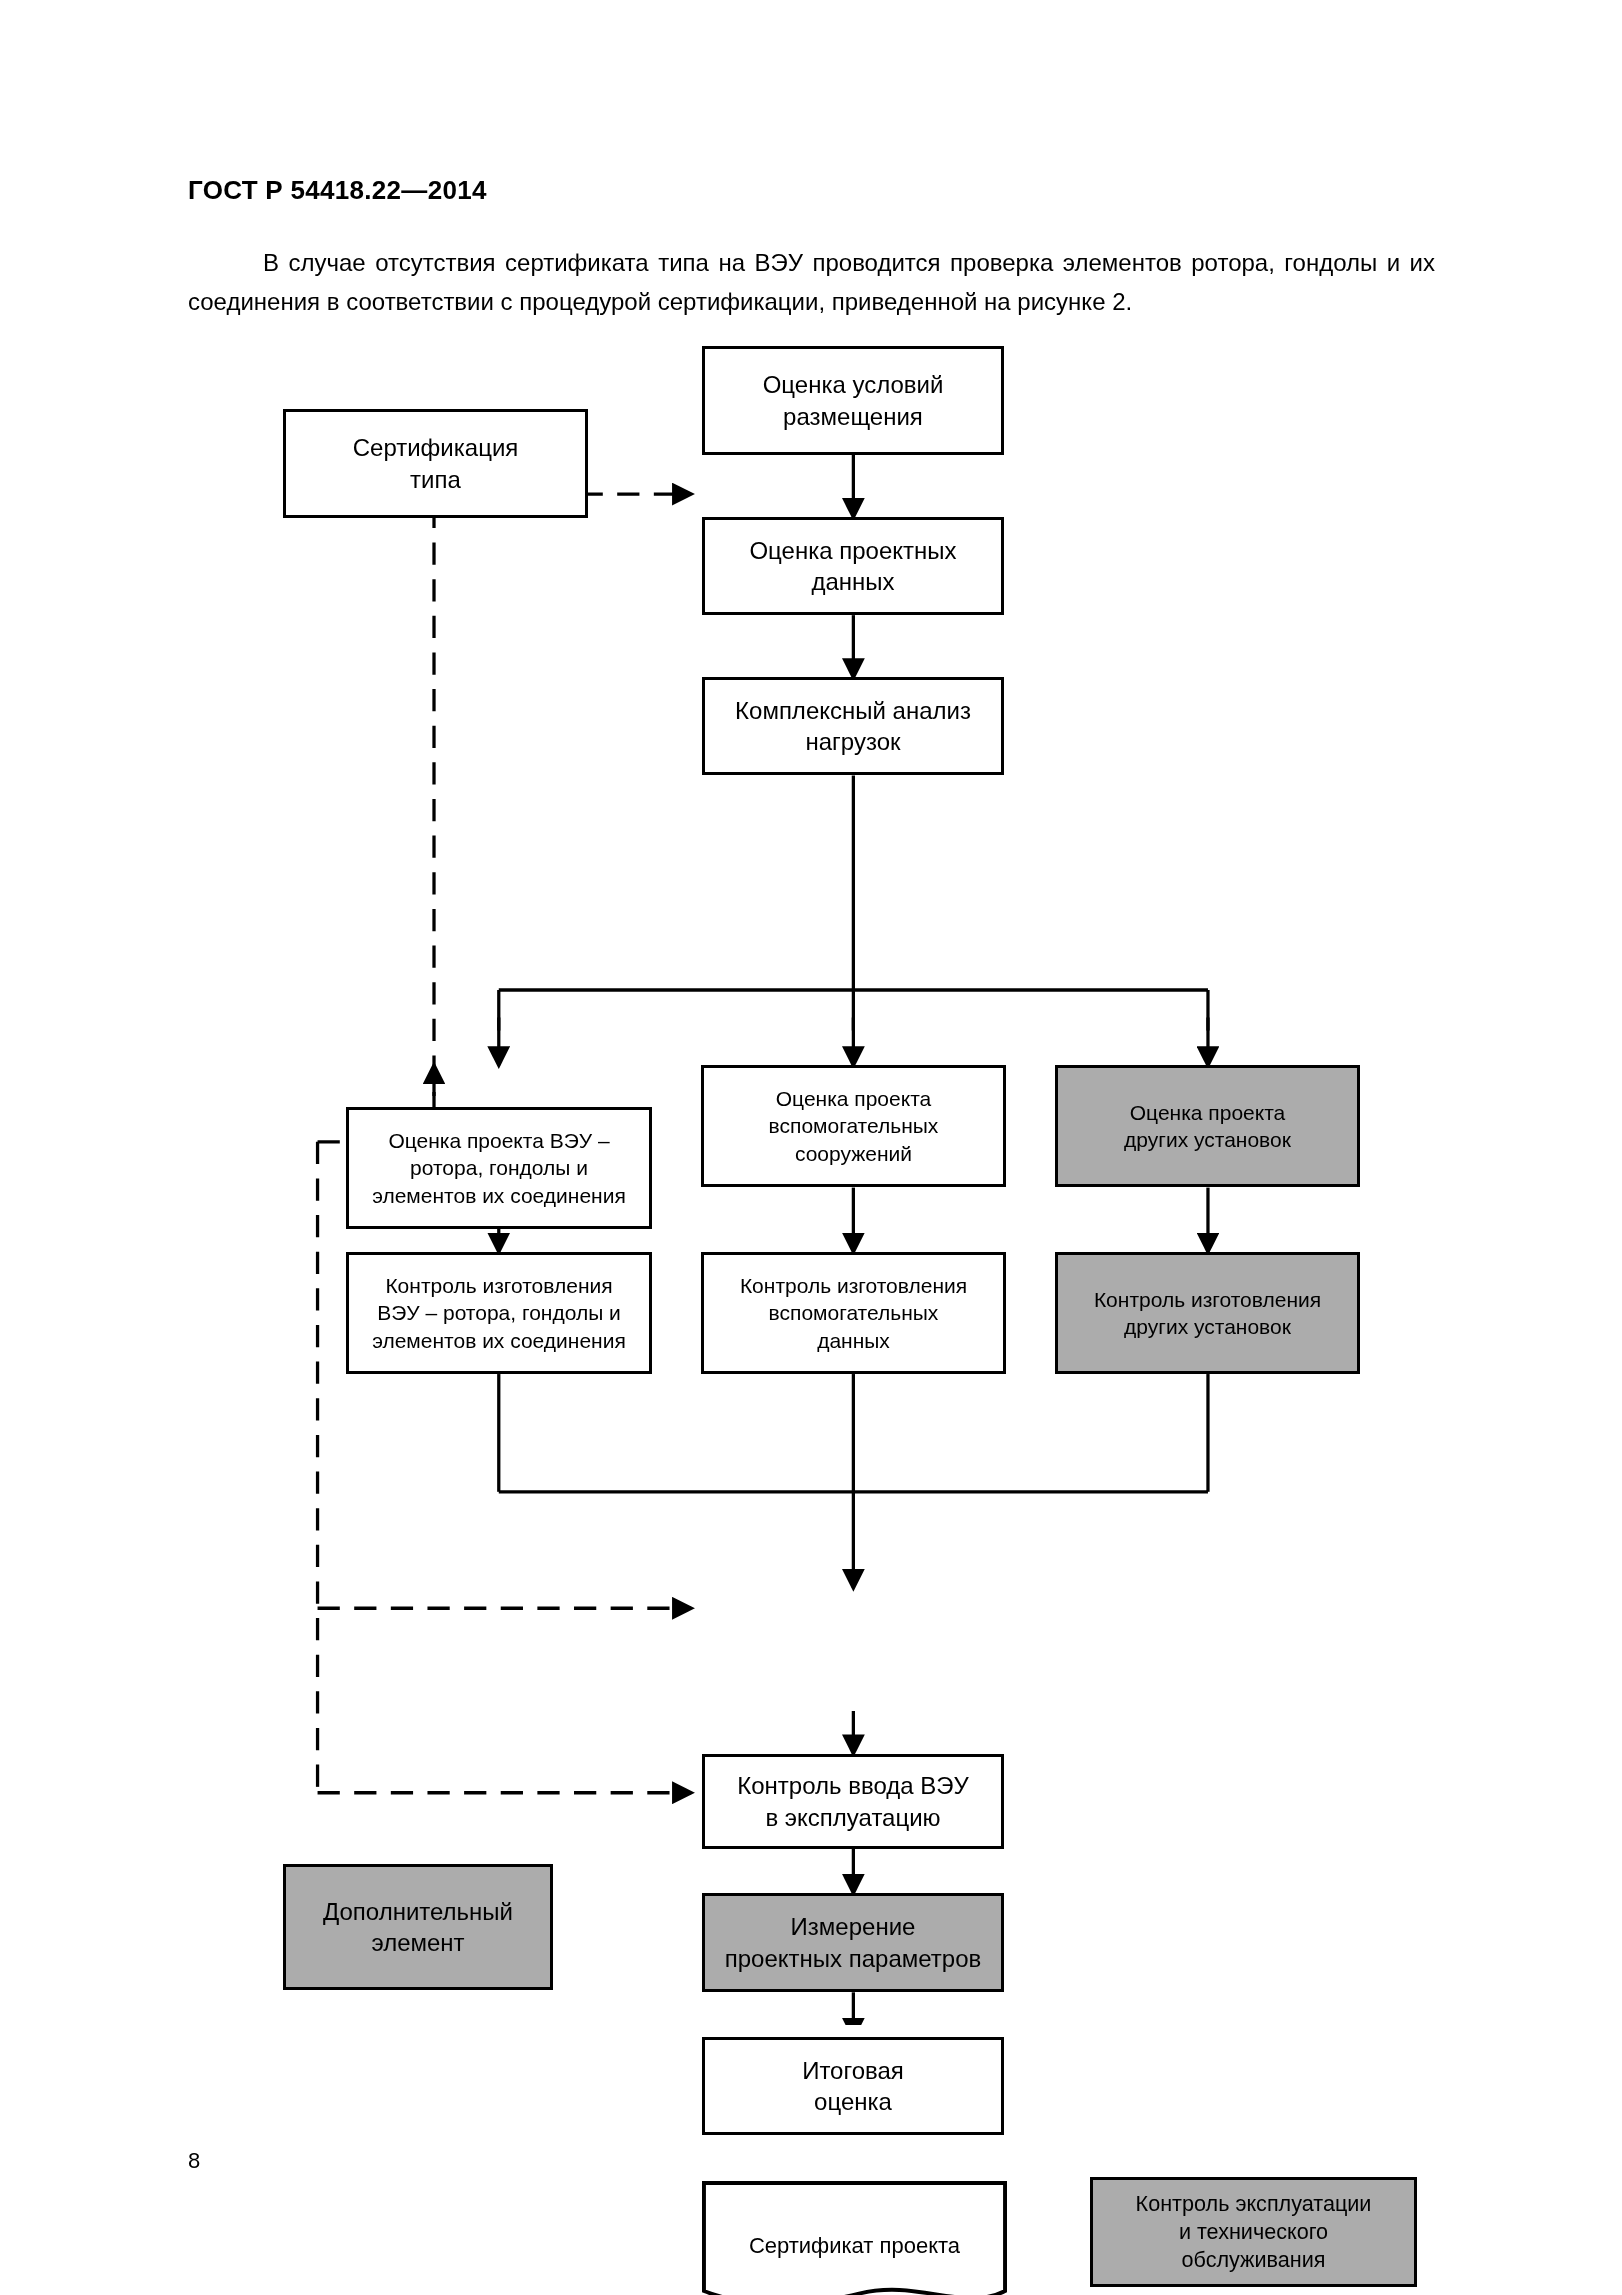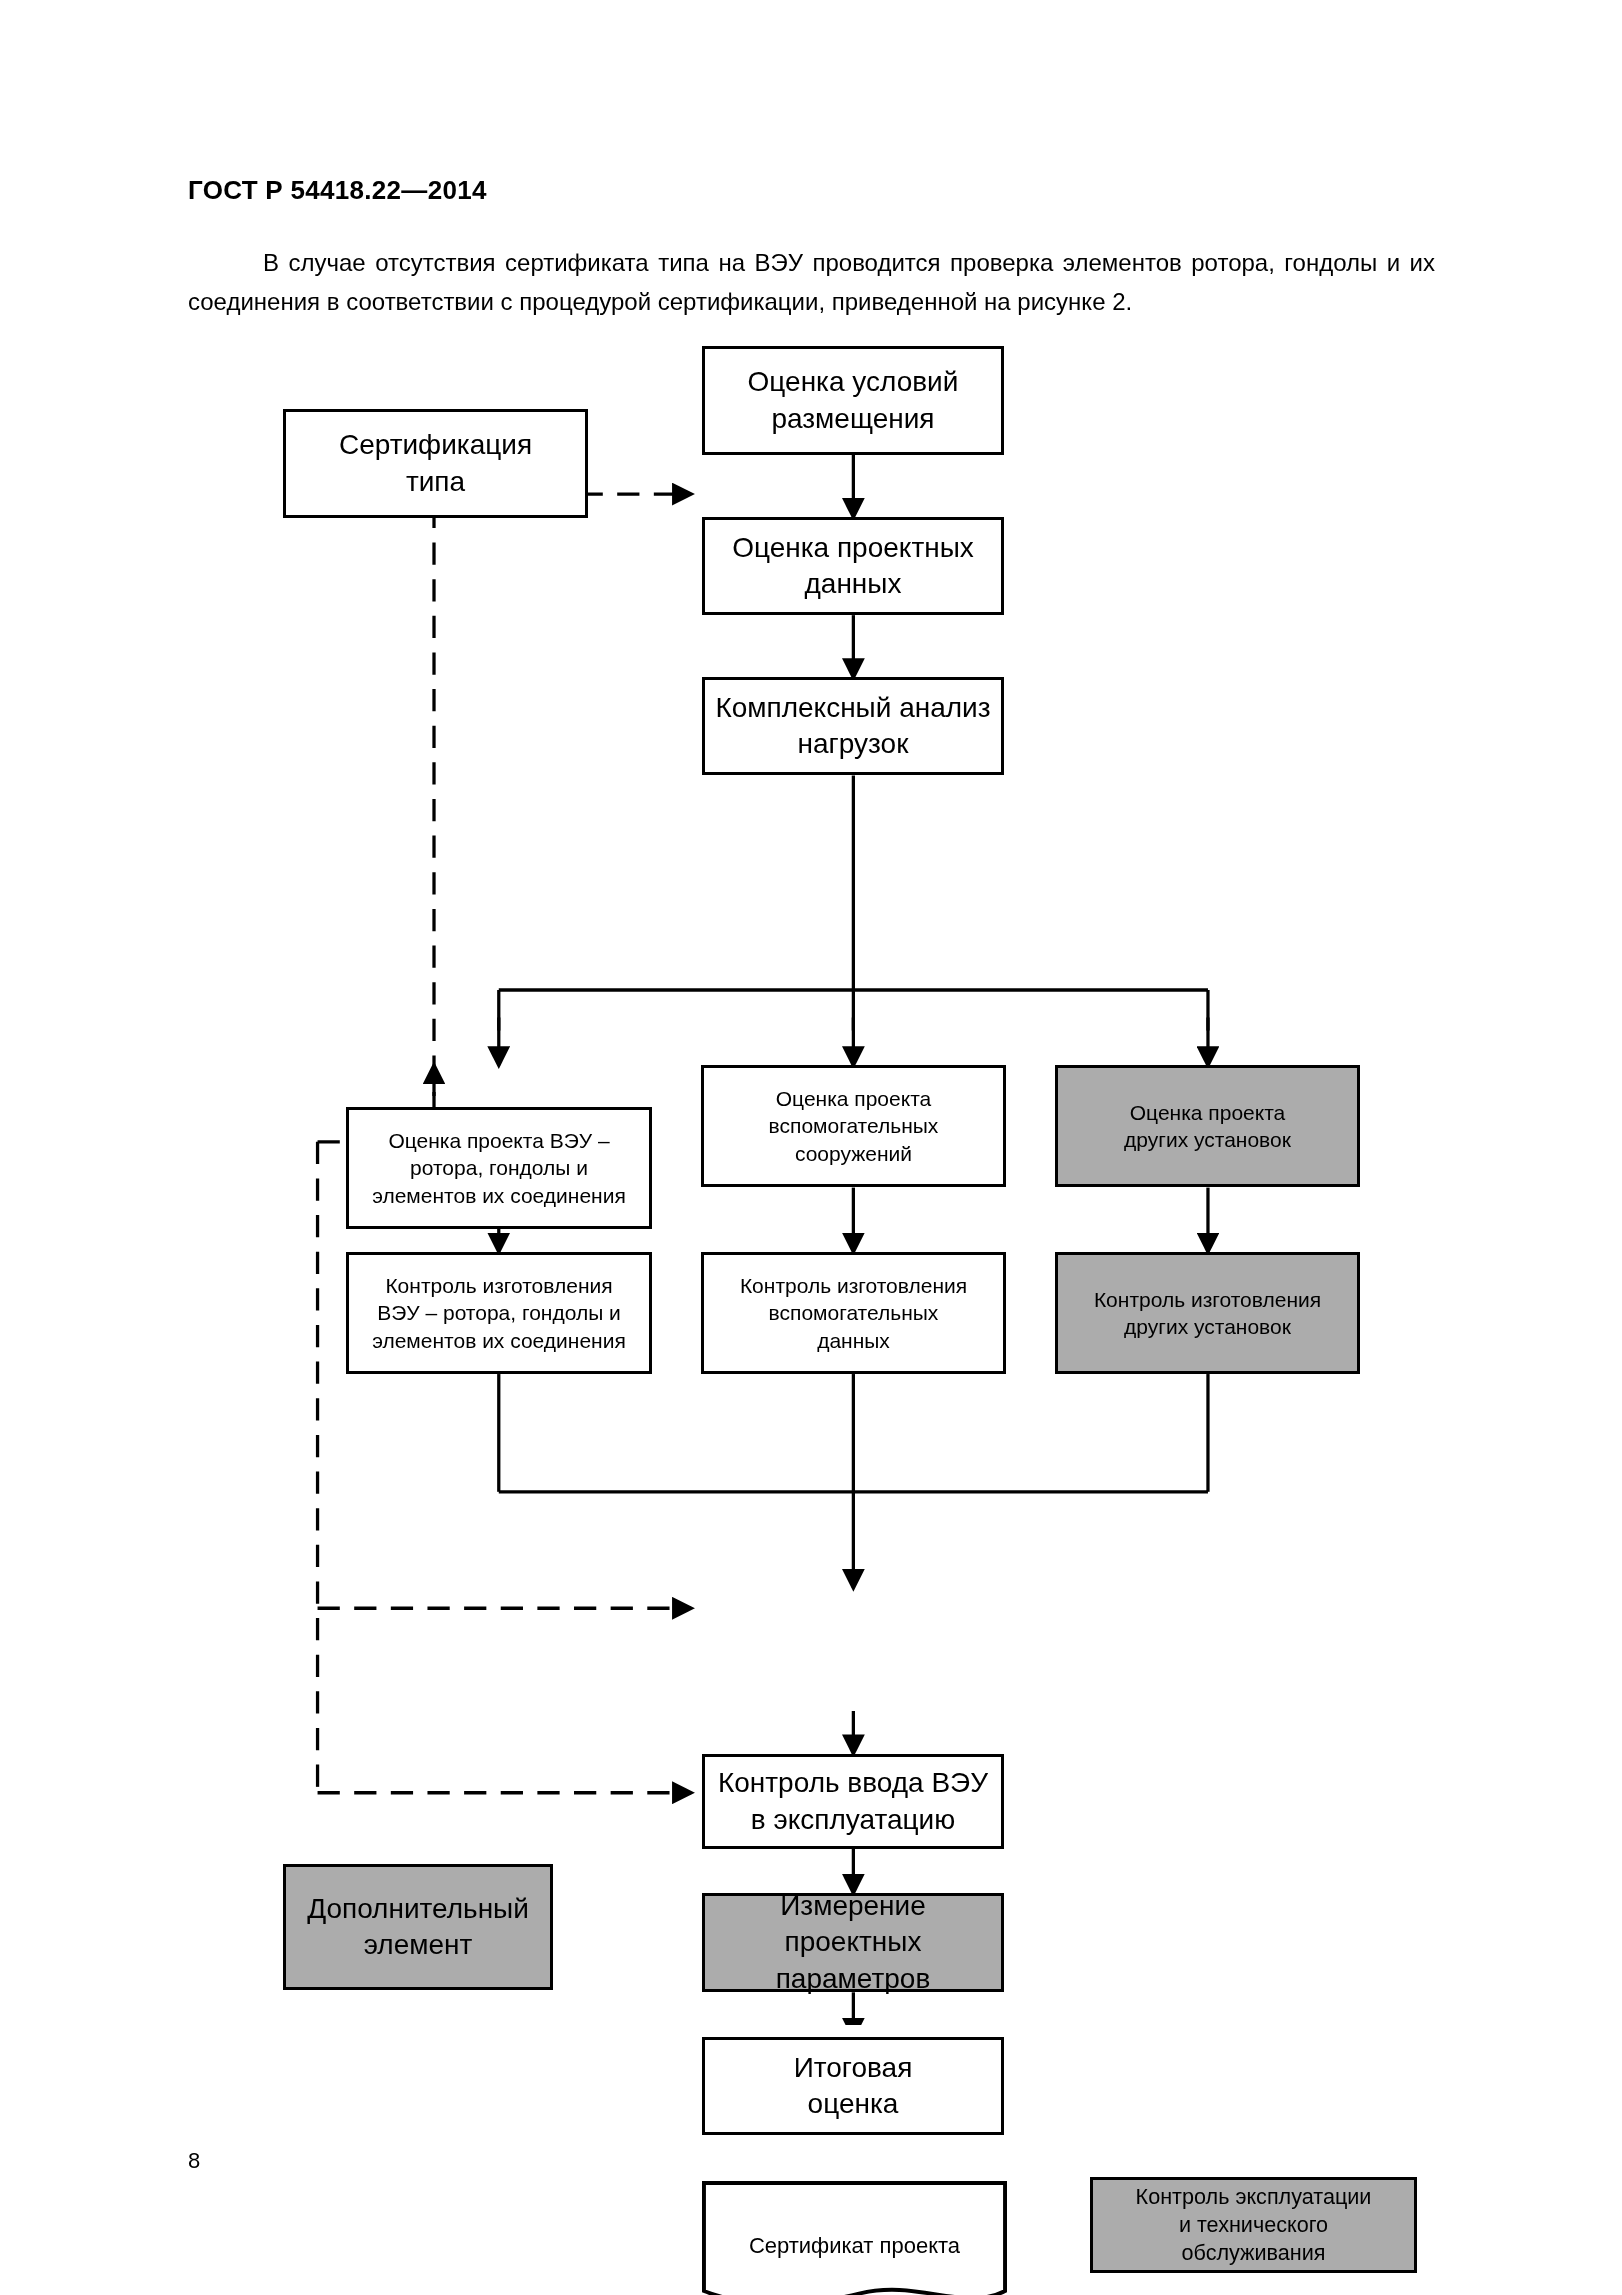--- a/index.html
+++ b/index.html
@@ -34,21 +34,21 @@
 
   #figure { position:absolute; left:0; top:308px; width:1623px; height:1701px; }
   #figure svg { position:absolute; left:0; top:0; }
 
   .node {
     position:absolute;
     border:3.3px solid #000;
     background:#fff;
     display:flex; align-items:center; justify-content:center;
     text-align:center;
-    font-size:28px; line-height:1.30;
+    font-size:24px; line-height:1.30;
     box-sizing:border-box;
     padding:2.6px 6.5px;
   }
   .node.gray { background:#ACACAC; }
   .node .lbl { display:block; }
 
   
   .doc-node {
     position:absolute;
     display:flex; align-items:center; justify-content:center;
@@ -193,21 +193,21 @@
 
     <div class="doc-node" style="left:702px; top:1857px; width:305px; height:131px;">
       <svg class="docsvg" width="305" height="131" viewBox="0 0 466 200">
         <path d="M 3 3 L 463 3 L 463 168
                  C 400 200 330 150 240 172
                  C 150 194 70 194 3 168 Z" fill="#ffffff" stroke="#000" stroke-width="6" stroke-linejoin="miter"></path>
       </svg>
       <span class="lbl">Сертификат проекта</span>
     </div>
 
-    <div class="node gray" style="left:1090px; top:1853px; width:327px; height:96px; font-size:21.6px;">
+    <div class="node gray" style="left:1090px; top:1853px; width:327px; height:110px; font-size:21.6px;">
       <span class="lbl">Контроль эксплуатации<br>и технического<br>обслуживания</span>
     </div>
 
     <div class="node gray" style="left:283px; top:1528px; width:270px; height:126px;margin-top:12px;">
       <span class="lbl">Дополнительный<br>элемент</span>
     </div>
 
   </div>
 
 

